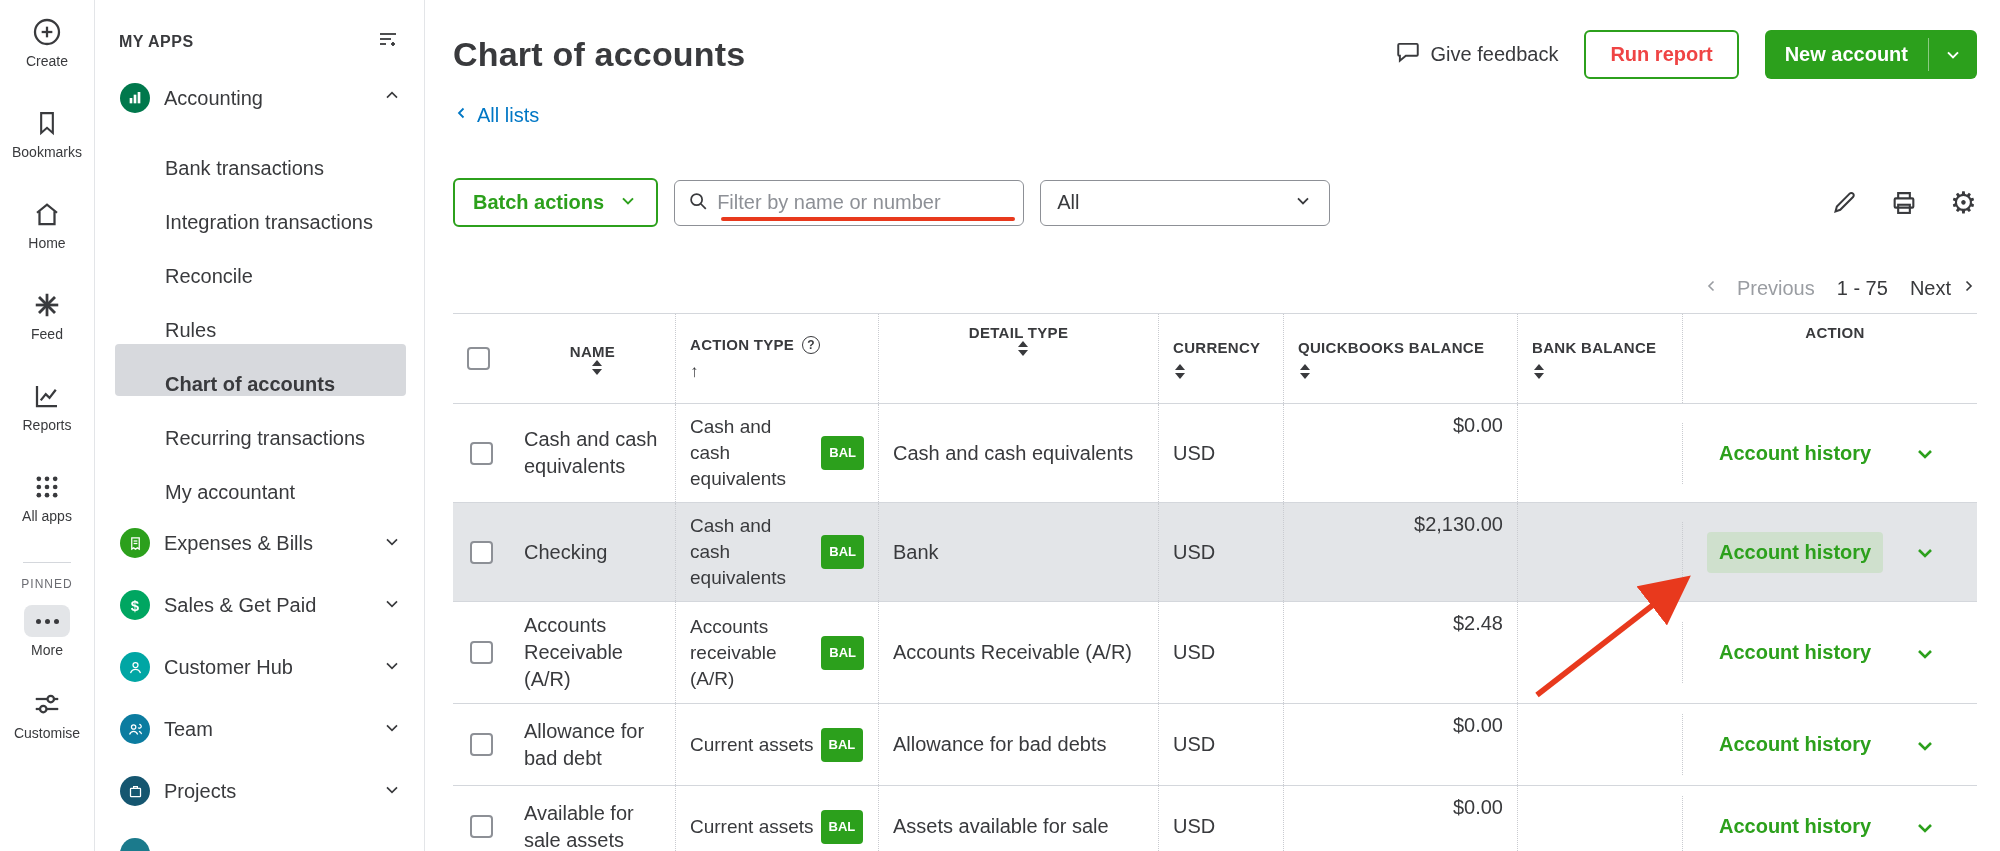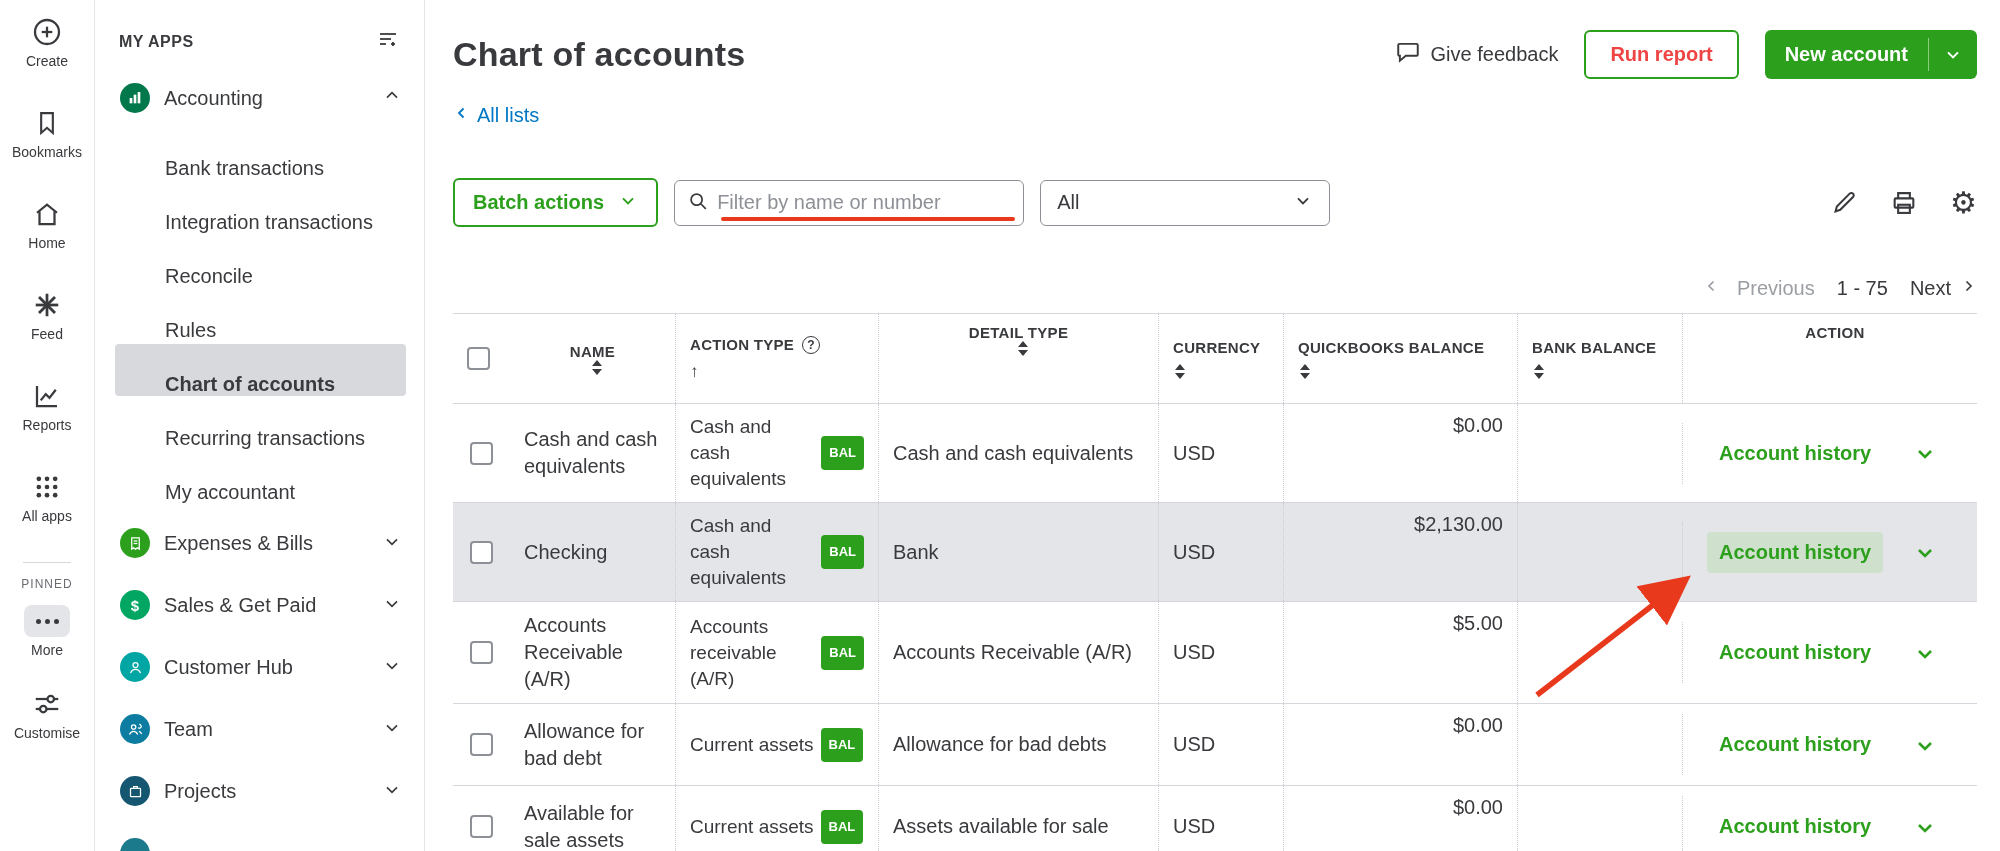--- a/index.html
+++ b/index.html
@@ -542,21 +542,21 @@
         <div class="td cb-cell">
             <span class="checkbox"></span>
           </div>
         <div class="td name-cell">Accounts Receivable (A/R)</div>
         <div class="td type-cell sep">
           <span class="type-text">Accounts receivable (A/R)</span>
           <span class="badge">BAL</span>
         </div>
         <div class="td sep">Accounts Receivable (A/R)</div>
         <div class="td sep">USD</div>
-        <div class="td balance-cell sep" style="display:block;">$5.00</div>
+        <div class="td balance-cell sep" style="display:block;">$2.48</div>
         <div class="td sep"></div>
         <div class="td action-cell sep">
           <span class="action-link">Account history</span>
           <span class="chev-green">
             <svg width="24" height="24" viewBox="0 0 24 24" fill="none" stroke="#2ca01c" stroke-width="2.6">
                 <polyline points="6 10 12 16 18 10"></polyline>
               </svg>
           </span>
         </div>
       </div>

